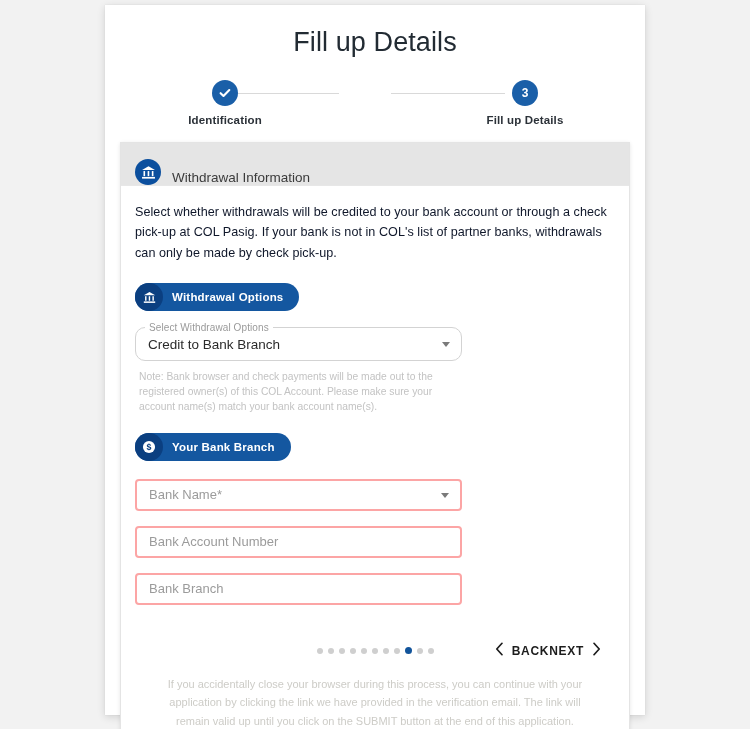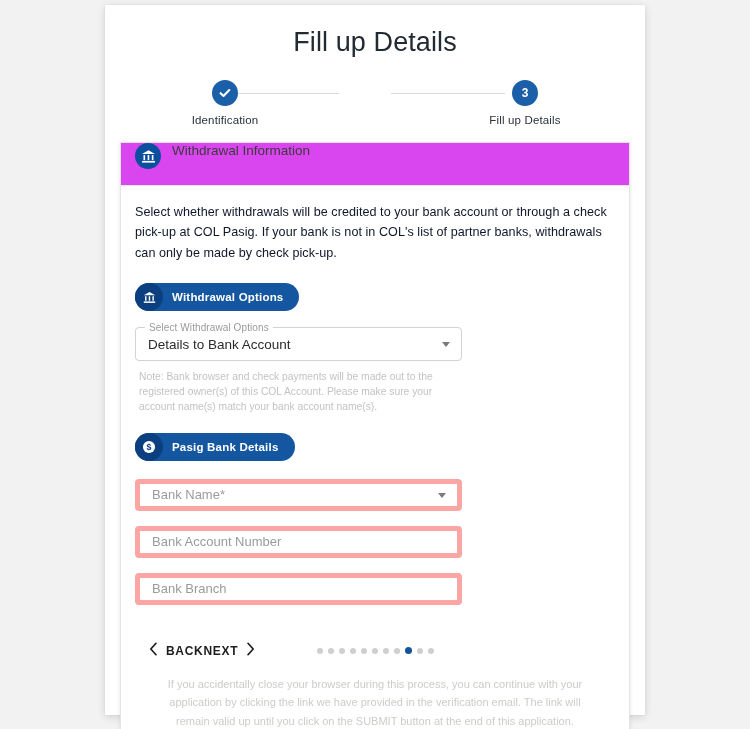--- a/index.html
+++ b/index.html
@@ -57,38 +57,38 @@
     margin:0 auto;
     display:flex; align-items:center; justify-content:center;
     color:#fff;
     font-size:12px; font-weight:700;
   }
   .step-bubble svg { display:block; }
   .step-label {
     margin-top:8px;
     font-size:11.5px;
     color:#2b3138;
-    font-weight:400;
+    font-weight:700;
     letter-spacing:.15px;
     white-space:nowrap;
   }
 
   
   .panel {
     margin:10px 15px 0 15px;
     background:#ffffff;
     border:1px solid #e4e4e4;
     box-shadow:0 1px 4px rgba(0,0,0,0.10);
   }
   .panel-header {
-    display:flex; align-items:flex-start;
+    display:flex; align-items:flex-end;
     gap:11px;
     height:43px;
     padding:0 14px;
-    background:#d946ef;
+    background:#e5e5e5;
     border-bottom:1px solid #e7e7e7;
   }
   .panel-header-title {
     font-size:13.5px;
     color:#3b3b3b;
     font-weight:400;
   }
   .circle-icon {
     width:26px; height:26px; border-radius:50%;
     background:#0b4f9e;
@@ -129,21 +129,21 @@
     letter-spacing:.2px;
     white-space:nowrap;
   }
 
   
   .field-wrap { position:relative; margin-top:16px; width:327px; }
   .outlined {
     position:relative;
     height:34px;
     border:1px solid #d3d3d3;
-    border-radius:4px;
+    border-radius:10px;
     display:flex; align-items:center;
     padding:0 12px;
     background:#fff;
   }
   .outlined.notched { height:34px; }
   .notch-label {
     position:absolute;
     top:-6px; left:9px;
     background:#fff;
     padding:0 4px;
@@ -175,35 +175,35 @@
     font-size:10.3px;
     color:#c3c3c3;
     line-height:1.45;
     width:310px;
   }
 
   .plain-field {
     margin-top:15px;
     width:327px;
     height:32px;
-    border:5px solid #fca5a5;
+    border:2px solid #fca5a5;
     border-radius:4px;
     display:flex; align-items:center;
     padding:0 12px;
     background:#fff;
     position:relative;
   }
 
   
   .nav-row {
     margin:26px 14px 0 14px;
     height:40px;
     display:flex;
     align-items:center;
-    justify-content:flex-start;
+    justify-content:flex-end;
     position:relative;
   }
   .nav-btn {
     display:flex; align-items:center; gap:8px;
     font-size:12px; font-weight:700;
     color:#1d1d1d;
     letter-spacing:.7px;
   }
   .chev { display:block; }
   .dots {
@@ -286,35 +286,35 @@
               <rect x="13.9" y="8.3" width="1.9" height="6.0" fill="#ffffff"></rect>
               <rect x="2.4" y="15.2" width="15.2" height="2.0" fill="#ffffff"></rect>
             </svg>
           </span>
           <span class="badge-label">Withdrawal Options</span>
         </div>
 
         <div class="field-wrap">
           <div class="outlined notched">
             <span class="notch-label">Select Withdrawal Options</span>
-            <span class="field-value">Details to Bank Account</span>
+            <span class="field-value">Credit to Bank Branch</span>
             <span class="caret"></span>
           </div>
         </div>
 
         <p class="note">Note: Bank browser and check payments will be made out to the registered owner(s) of this COL Account. Please make sure your account name(s) match your bank account name(s).</p>
 
         <div class="badge" style="margin-top:18px;">
           <span class="badge-ico">
             <svg width="16" height="16" viewBox="0 0 20 20">
               <circle cx="10" cy="10" r="7.6" fill="#ffffff"></circle>
               <text x="10" y="14.2" text-anchor="middle" font-family="Liberation Sans, sans-serif" font-size="11" font-weight="700" fill="#0b3f80">$</text>
             </svg>
           </span>
-          <span class="badge-label">Pasig Bank Details</span>
+          <span class="badge-label">Your Bank Branch</span>
         </div>
 
         <div class="plain-field" style="margin-top:18px;">
           <span class="field-placeholder">Bank Name*</span>
           <span class="caret"></span>
         </div>
 
         <div class="plain-field">
           <span class="field-placeholder">Bank Account Number</span>
         </div>

